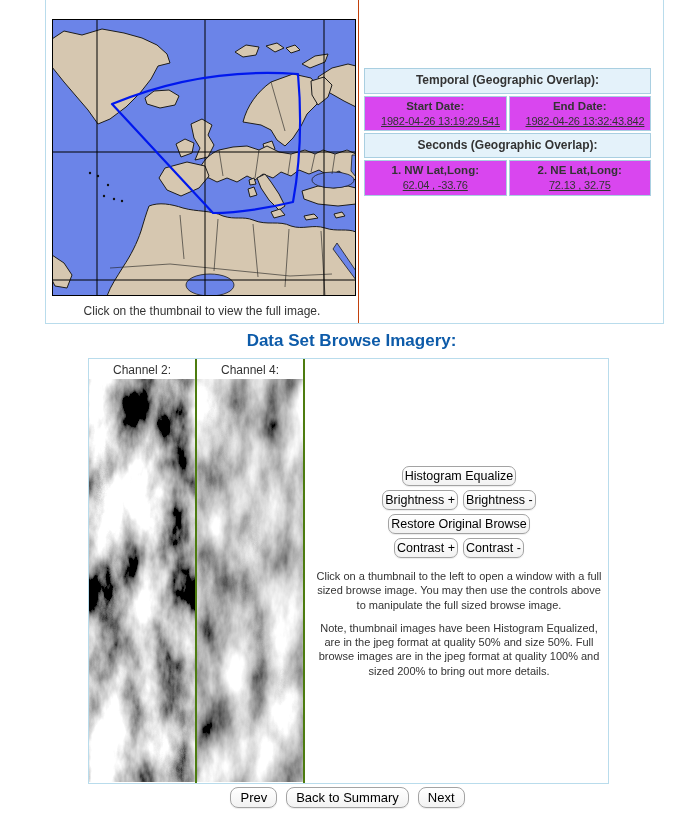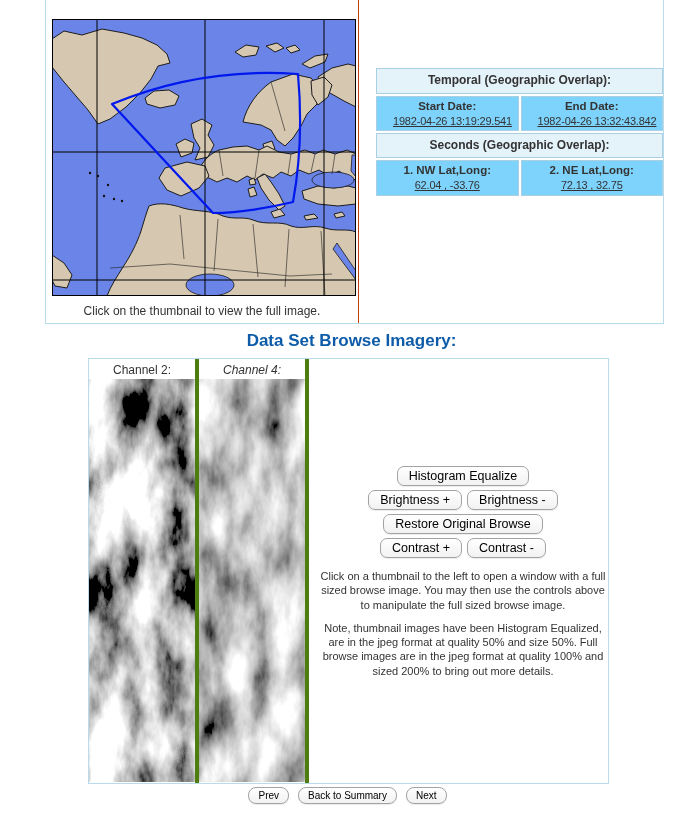--- a/index.html
+++ b/index.html
@@ -8,56 +8,56 @@
 
   
   .top-box{position:absolute;left:45px;top:-2px;width:619px;height:326px;
            border:1px solid #b9dcec;box-sizing:border-box;background:#fff;}
   .map-zone{position:absolute;left:0;top:0;width:313px;height:100%;
             border-right:1px solid #c2410c;box-sizing:border-box;}
   .map-frame{position:absolute;left:6px;top:20px;width:304px;height:277px;cursor:pointer;}
   .map-frame svg{display:block;}
   .map-caption{position:absolute;left:0;top:305px;width:100%;text-align:center;
                font-size:12px;color:#333;}
-  .meta-zone{position:absolute;left:320px;top:0;right:0;height:100%;}
+  .meta-zone{position:absolute;left:308px;top:0;right:0;height:100%;}
   .meta-table{position:absolute;left:8px;top:67px;width:291px;
               border-collapse:separate;border-spacing:2px;table-layout:fixed;
               text-align:center;}
-  .meta-table td{border:1px solid #a9cfe1;background:#7dd3fc;padding:2px 16px;
+  .meta-table td{border:1px solid #a9cfe1;background:#d946ef;padding:2px 16px;
                  font-size:11px;line-height:1.3;}
   .meta-table td.hdr{background:#e4f2fa;font-weight:bold;font-size:12px;padding:4px 2px;color:#333;}
   .meta-table .lbl{display:block;font-weight:bold;font-size:11.5px;color:#333;}
   .meta-table .val{display:block;white-space:nowrap;letter-spacing:-0.2px;color:#333;text-decoration:underline;}
 
   
   .browse-heading{position:absolute;left:4px;top:331px;width:100%;margin:0;
                   text-align:center;font-size:17px;font-weight:bold;color:#0d5ba9;}
 
   
   .browse-box{position:absolute;left:88px;top:358px;width:521px;height:426px;
               border:1px solid #b9dcec;box-sizing:border-box;background:#fff;display:flex;}
-  .col-ch{width:115px;border-right:4px solid #4d7c0f;box-sizing:border-box;
+  .col-ch{width:115px;border-right:2px solid #4d7c0f;box-sizing:border-box;
           display:flex;flex-direction:column;align-items:center;}
-  .col-ch.second{width:117px;font-style:italic;}
+  .col-ch.second{width:117px;}
   .ch-label{margin-top:4px;font-size:12px;color:#333;}
   .ch-thumb{margin-top:2px;width:106px;height:403px;cursor:pointer;display:block;}
   .col-controls{flex:1;display:flex;flex-direction:column;justify-content:center;
                 align-items:center;padding:0 8px;box-sizing:border-box;}
   .btn-row{display:flex;gap:5px;margin:2px 0;}
   button.mac{font-family:"Liberation Sans",sans-serif;font-size:12.5px;color:#000;
              background:linear-gradient(#ffffff,#f2f2f2);border:1px solid #a3a3a3;
-             border-radius:7px;padding:2px 11px;box-shadow:0 1px 1px rgba(0,0,0,0.08);
+             border-radius:7px;padding:2px 2px;box-shadow:0 1px 1px rgba(0,0,0,0.08);
              cursor:pointer;white-space:nowrap;}
   .panel-text{font-size:11px;color:#333;text-align:center;line-height:1.3;
               margin:9px 0 0;width:292px;}
 
   
   .nav-row{position:absolute;top:787px;left:0;width:100%;display:flex;
            justify-content:center;gap:9px;}
-  .nav-row button.mac{padding:2px 9px;font-size:10px;border-radius:8px;}
+  .nav-row button.mac{padding:2px 9px;font-size:13px;border-radius:8px;}
 </style>
 </head>
 <body>
 
 <div class="page">
 
   <section class="top-box">
     <div class="map-zone">
       <div class="map-frame">
         <svg width="304" height="277" viewBox="0 0 304 277">

